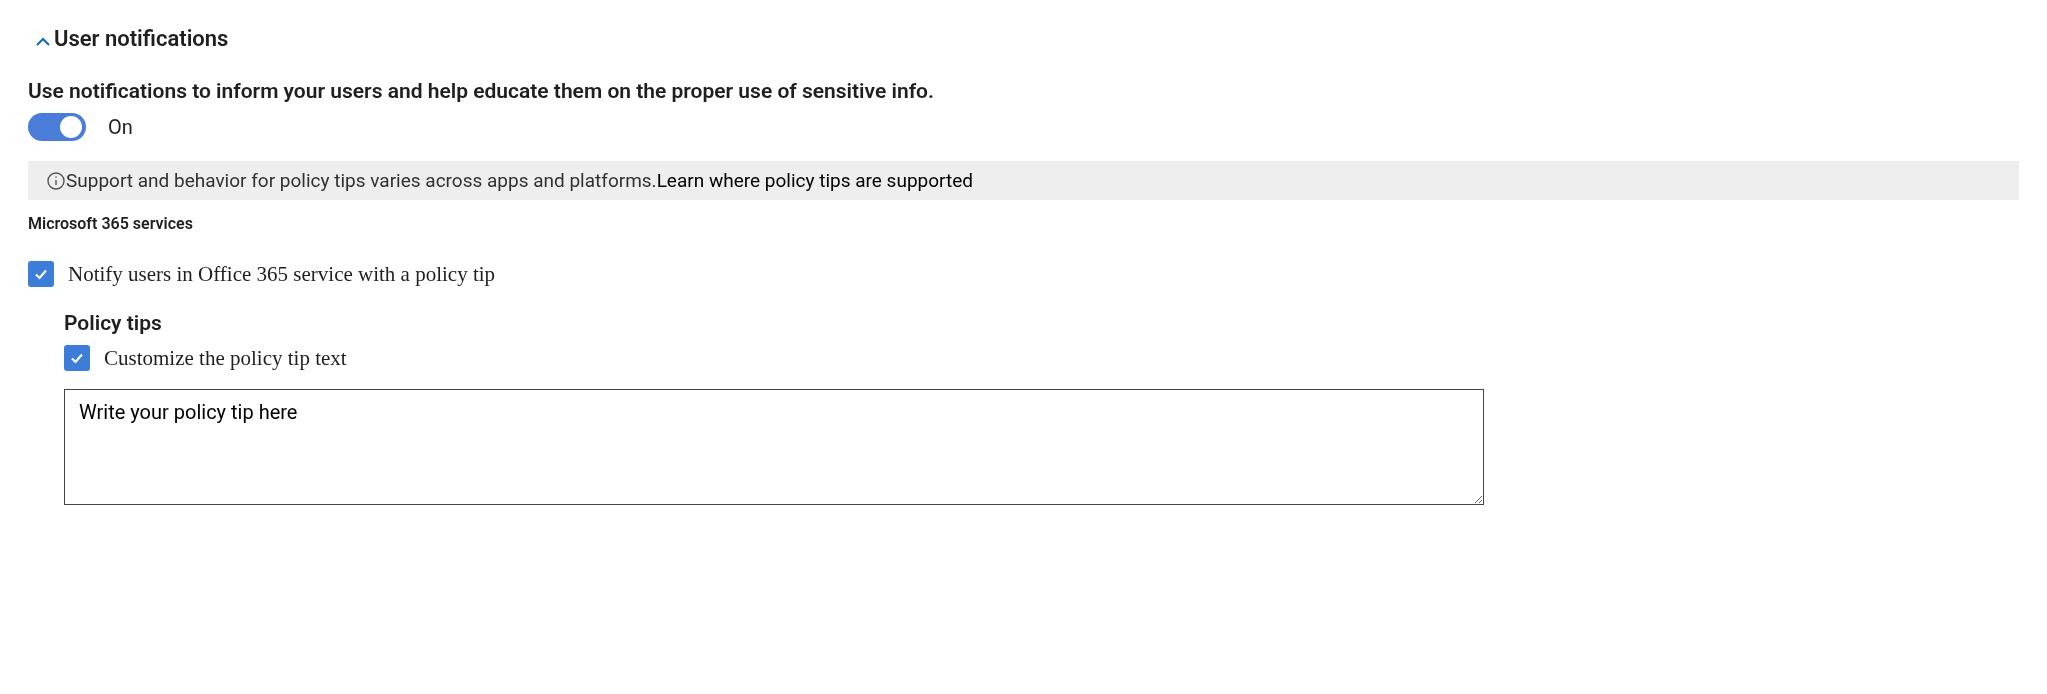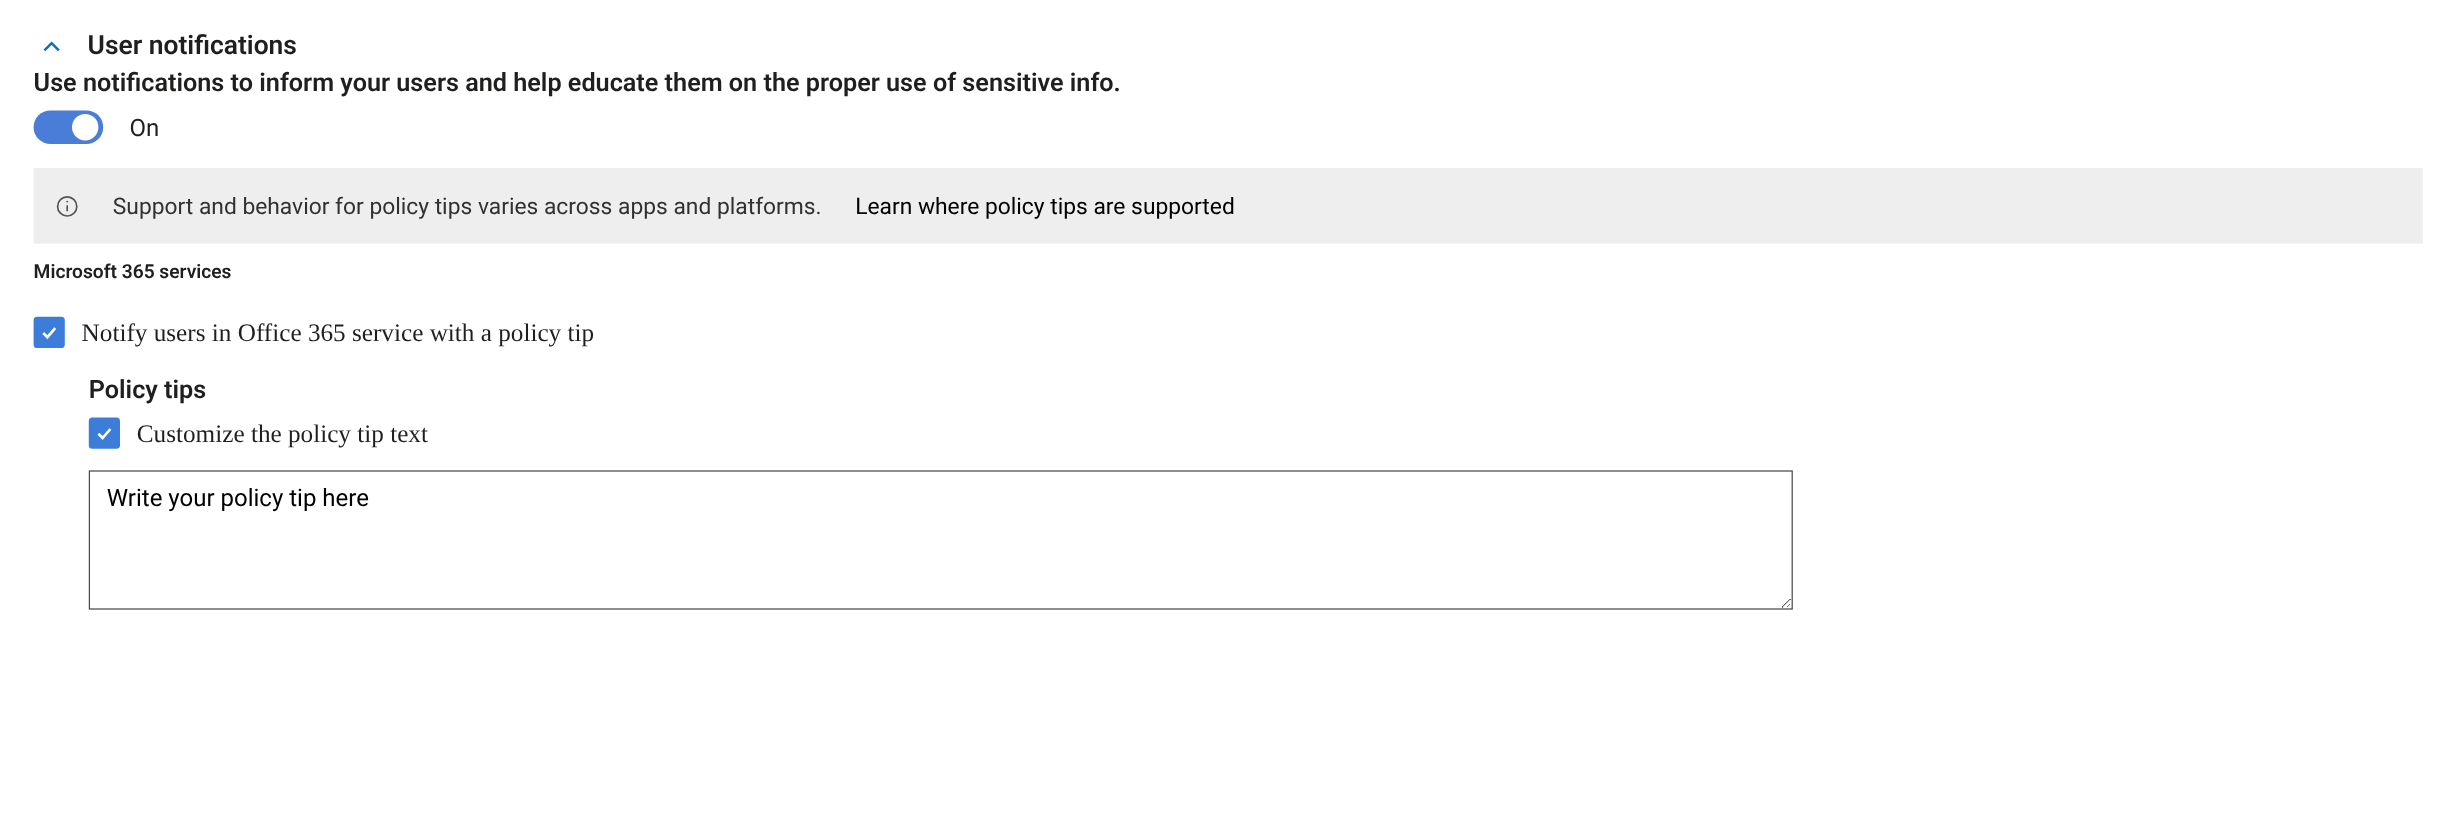--- a/index.html
+++ b/index.html
@@ -7,23 +7,23 @@
       margin: 0;
       padding: 20px 28px;
       font-family: "Segoe UI", -apple-system, BlinkMacSystemFont, Roboto, Helvetica, Arial, sans-serif;
       font-size: 19px;
       color: #201f1e;
       background: #ffffff;
     }
 
     .section-header {
       display: flex;
-      align-items: center;
-      gap: 21px;
-      margin: 6px 0 7px 6px;
+      align-items: flex-end;
+      gap: 2px;
+      margin: 6px 0 28px 6px;
     }
     .chevron {
       width: 18px;
       height: 18px;
       display: inline-flex;
       align-items: center;
       justify-content: center;
     }
     .chevron svg { stroke: #0b6cbd; }
     .section-title {
@@ -60,23 +60,23 @@
       background: #ffffff;
       border-radius: 50%;
     }
     .toggle-label {
       font-size: 20px;
     }
 
     .info-bar {
       display: flex;
       align-items: center;
-      gap: 28px;
+      gap: 0;
       background: #eeeeee;
-      padding: 20px 18px;
+      padding: 8px 18px;
       margin-bottom: 14px;
     }
     .info-icon {
       flex: 0 0 auto;
       width: 20px;
       height: 20px;
       display: inline-flex;
       align-items: center;
       justify-content: center;
     }
@@ -110,21 +110,21 @@
       display: inline-flex;
       align-items: center;
       justify-content: center;
       cursor: pointer;
       flex: 0 0 auto;
     }
     .checkbox svg { stroke: #ffffff; }
     .checkbox-label { font-size: 21px; }
 
     .indented {
-      margin-left: 46px;
+      margin-left: 36px;
     }
     .sub-subheading {
       font-weight: 600;
       font-size: 21px;
       margin: 24px 0 10px 0;
     }
 
     .textarea-wrap {
       margin-top: 10px;
     }

